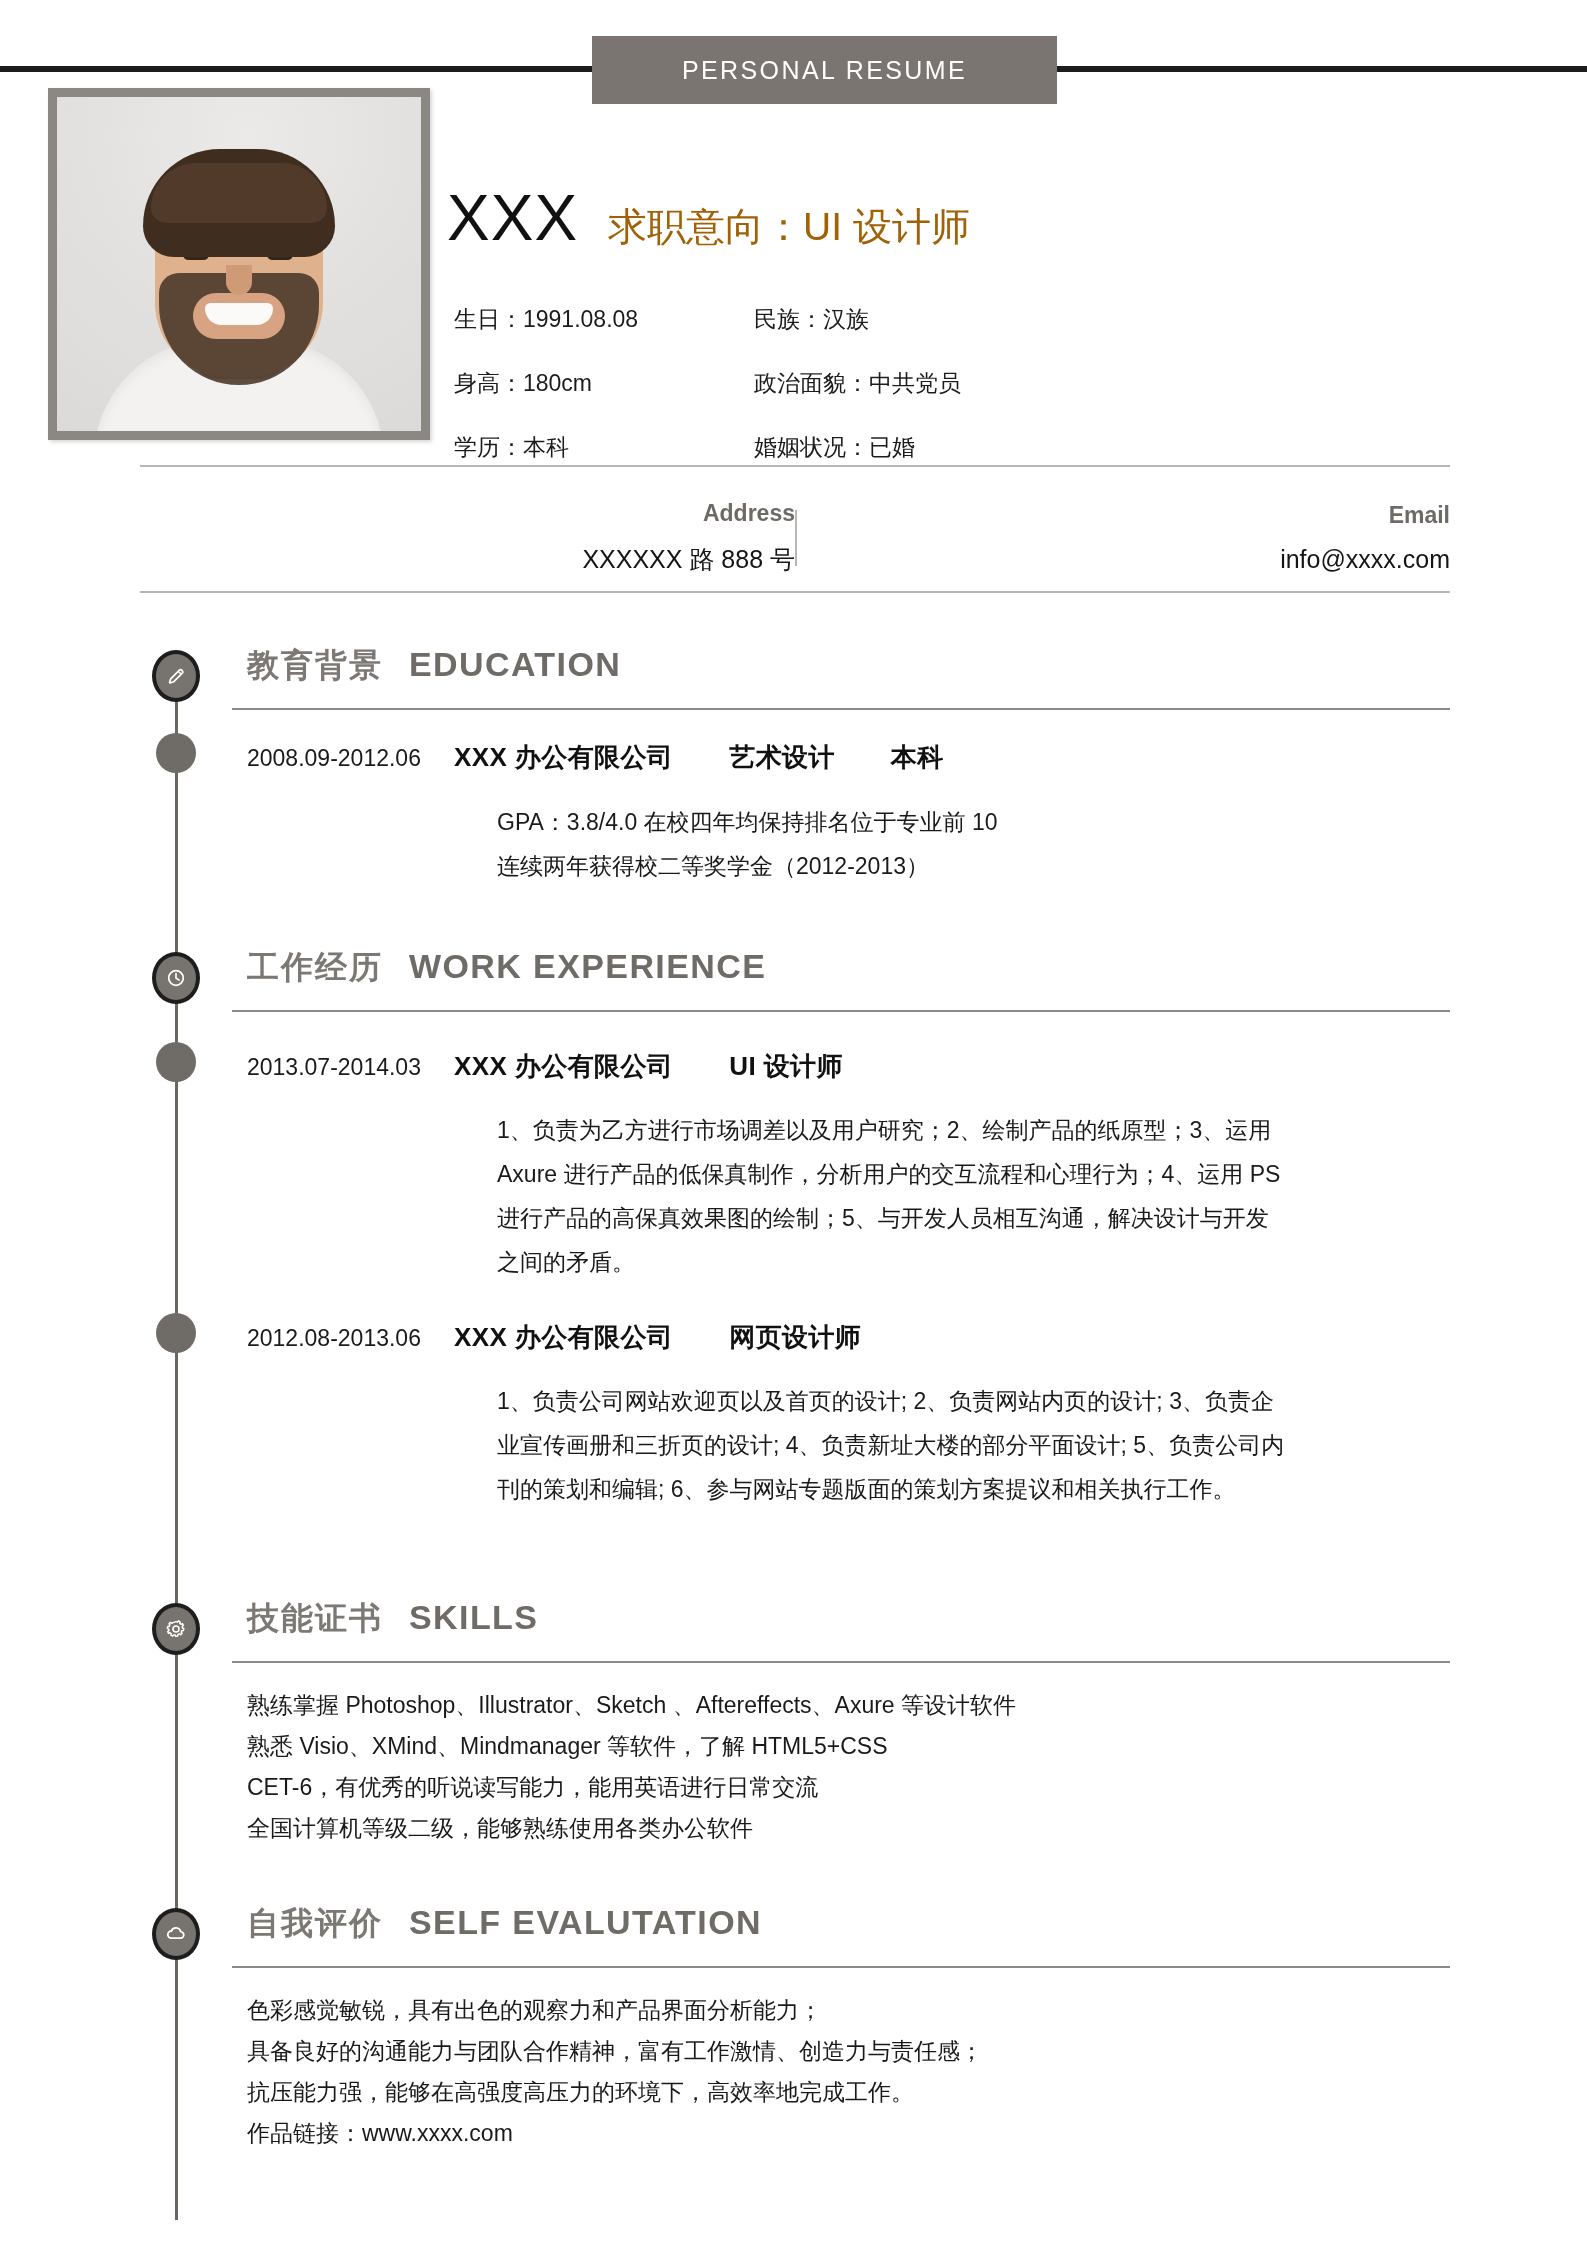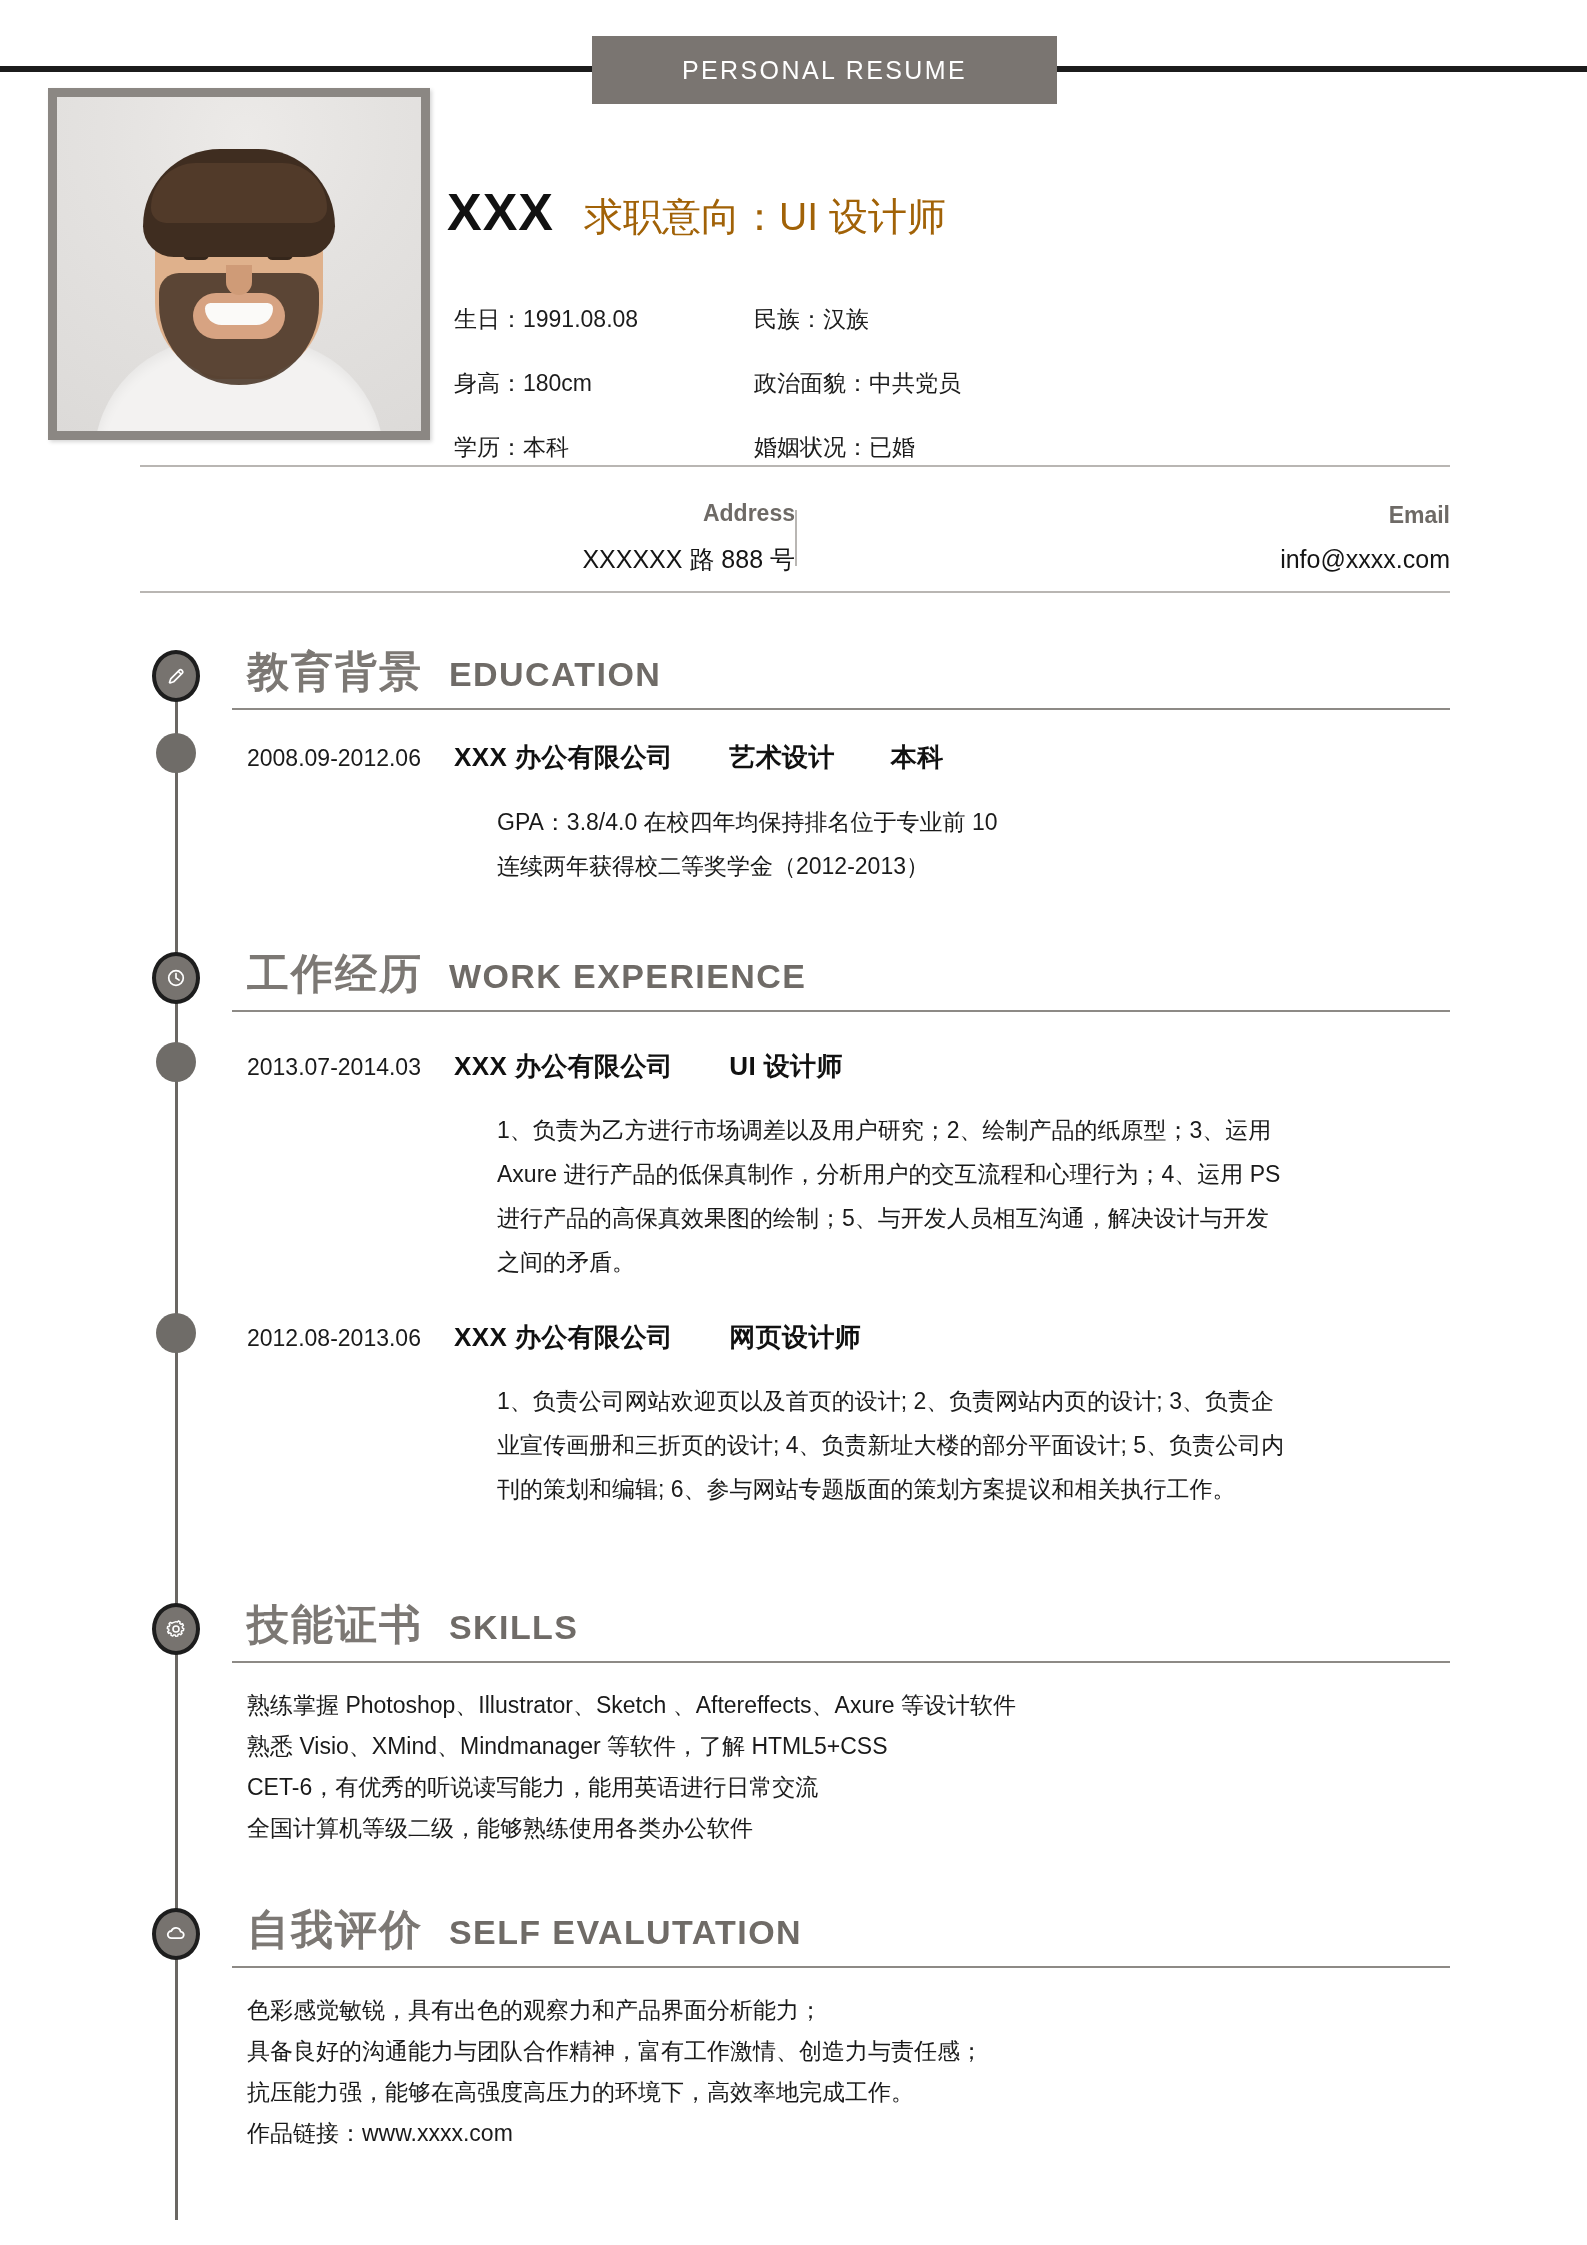--- a/index.html
+++ b/index.html
@@ -195,22 +195,22 @@
   
   .name-row {
     position: absolute;
     top: 186px;
     left: 447px;
     display: flex;
     align-items: baseline;
     gap: 30px;
   }
   .name-xxx {
-    font-size: 52px;
-    font-weight: 700;
+    font-size: 64px;
+    font-weight: 400;
     letter-spacing: 1px;
     color: #111111;
     line-height: 1;
   }
   .name-goal {
     font-size: 39px;
     font-weight: 400;
     color: #a16207;
     line-height: 1;
   }
@@ -319,21 +319,21 @@
   }
   .sec-title {
     position: absolute;
     left: 247px;
     top: -6px;
     display: flex;
     align-items: baseline;
     gap: 26px;
   }
   .sec-cn {
-    font-size: 42px;
+    font-size: 32px;
     font-weight: 800;
     color: #7c7874;
     letter-spacing: 2px;
   }
   .sec-en {
     font-size: 34px;
     font-weight: 800;
     color: #6f6b67;
     letter-spacing: 1.4px;
   }

